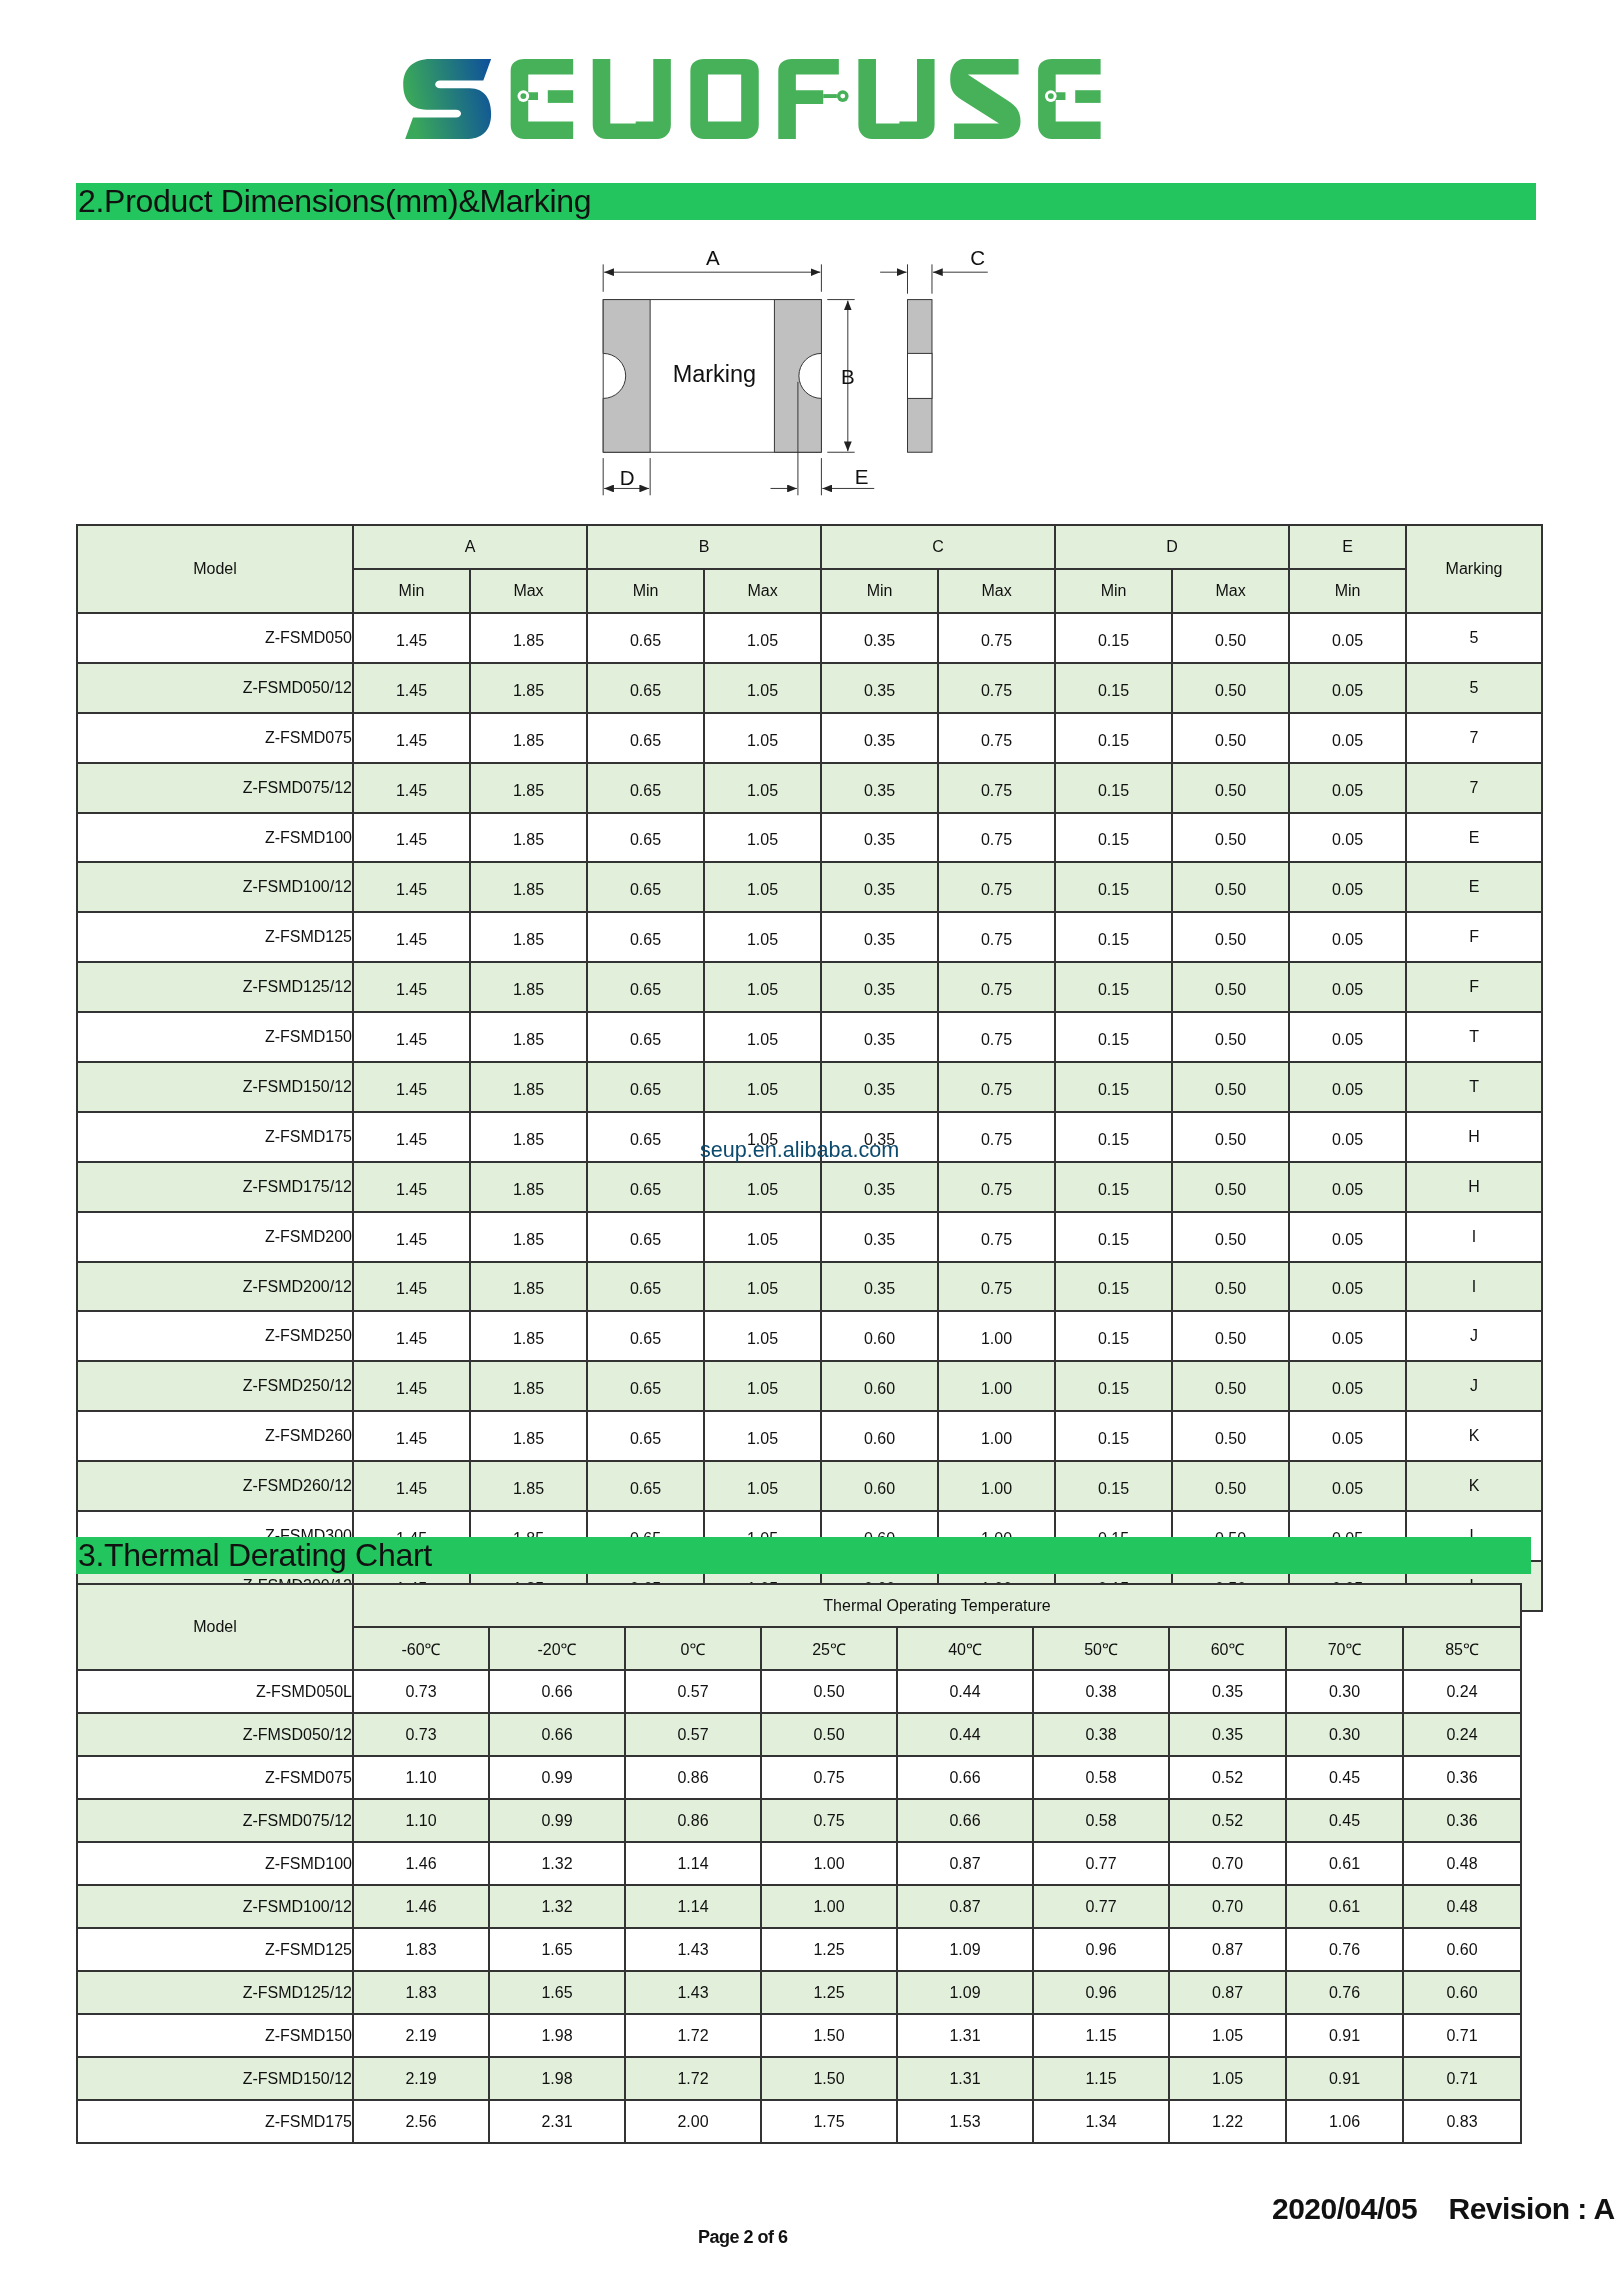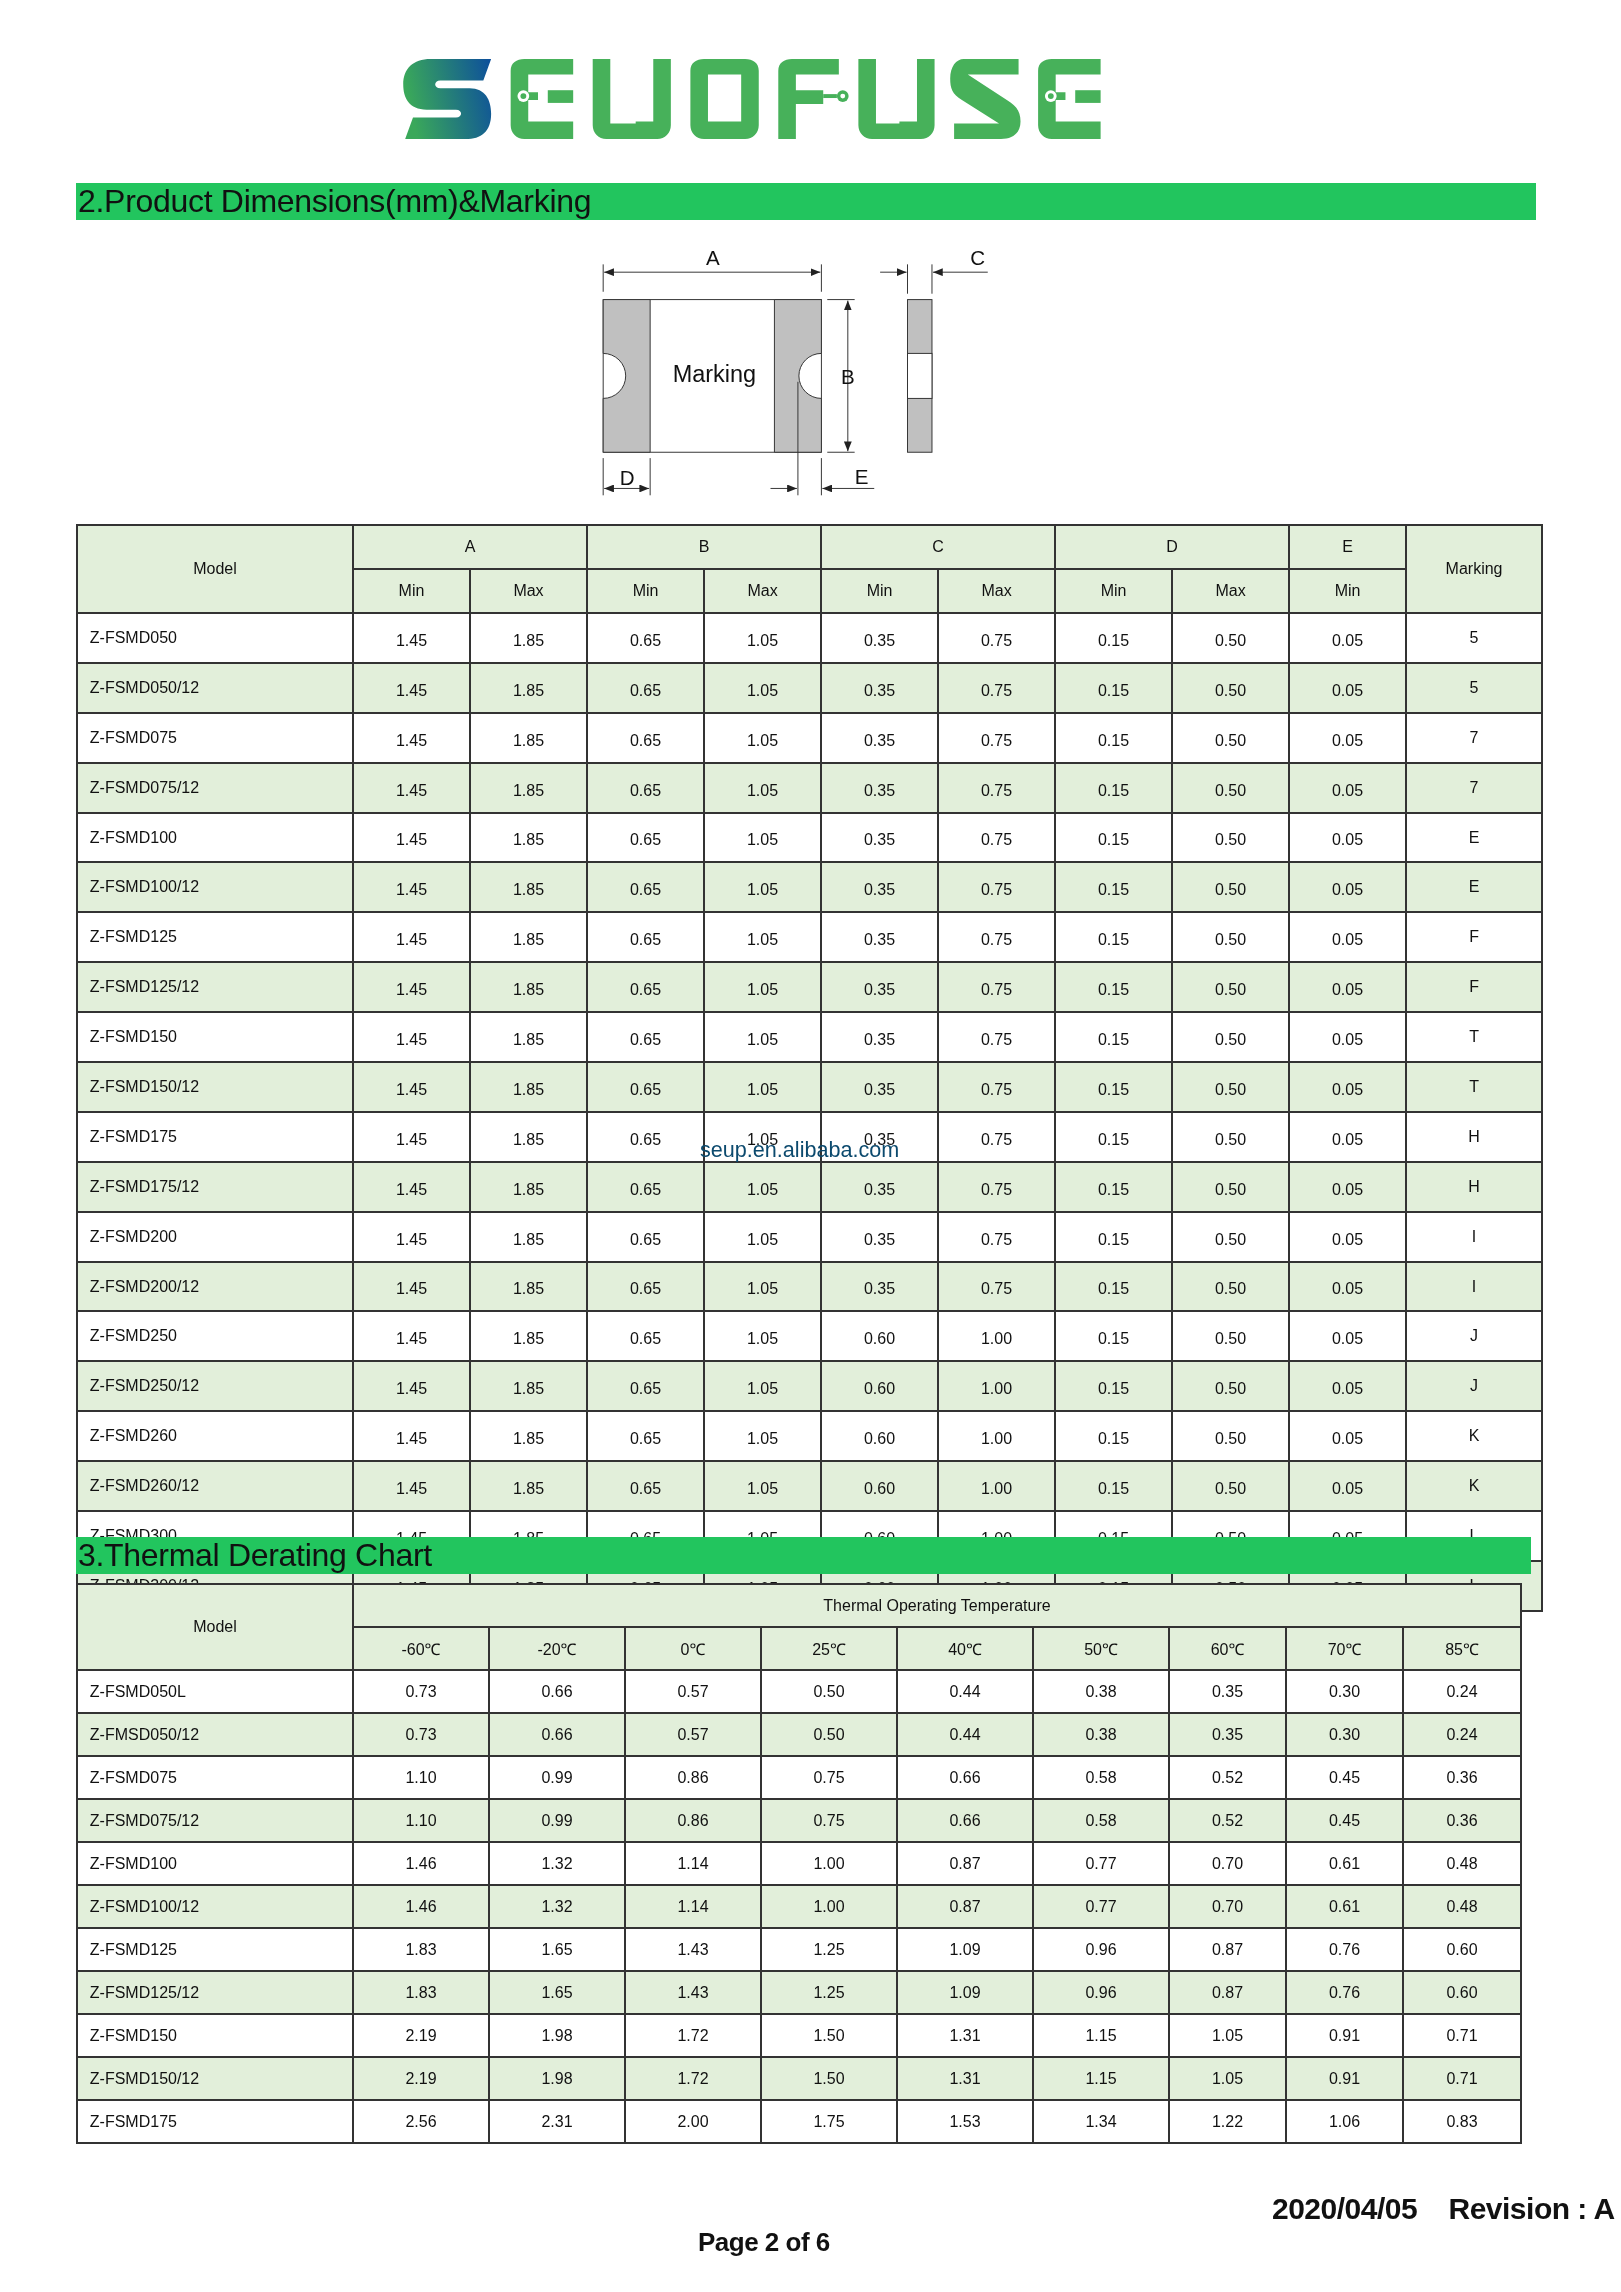--- a/index.html
+++ b/index.html
@@ -7,28 +7,28 @@
          font-family: "Liberation Sans", sans-serif; color: #111; }
   .logo { position: absolute; left: 400px; top: 57px; width: 823px; height: 84px; }
   .section-bar { position: absolute; left: 76px; height: 37px; background: #22c55e;
                  font-size: 32px; line-height: 37px; padding-left: 2px; white-space: nowrap;
                  letter-spacing: -0.3px; }
   .diagram { position: absolute; left: 588px; top: 235px; width: 412px; height: 274px; }
   table.grid { position: absolute; border-collapse: collapse; table-layout: fixed; font-size: 16px; }
   table.grid td { border: 2px solid #333; padding: 0; text-align: center; vertical-align: middle; overflow: hidden; white-space: nowrap; }
   table.grid tr.hdr td { background: #e2efda; }
   table.grid tr.alt td { background: #e2efda; }
-  table.grid td.model { text-align: left; padding-left: 11.8px; margin-left: 8px; }
+  table.grid td.model { text-align: right; padding-left: 11.8px; margin-left: 8px; }
   #dims { left: 76px; top: 524px; width: 1462px; }
   #dims td { height: 42px; }
   #dims tr.body-row td.num { padding-top: 5.9px; }
   #thermal { left: 76px; top: 1583px; width: 1445px; }
   #thermal td { height: 41px; }
   .footer-date { position: absolute; left: 1272px; top: 2192px; font-size: 30px; font-weight: bold; white-space: pre; letter-spacing: -0.5px; }
-  .footer-page { position: absolute; left: 698px; top: 2227px; font-size: 26px; font-weight: bold; letter-spacing: -0.5px; }
+  .footer-page { position: absolute; left: 698px; top: 2227px; font-size: 18px; font-weight: bold; letter-spacing: -0.5px; }
   .watermark { position: absolute; left: 700px; top: 1137px; font-size: 21.6px; color: #0c4a6e; }
 </style>
 </head>
 <body>
 
 <svg class="logo" viewBox="0 0 840 86">
   <defs>
     <linearGradient id="sgrad" x1="1" y1="0" x2="0" y2="0.2">
       <stop offset="0" stop-color="#0d4f9c"></stop>
       <stop offset="1" stop-color="#3aa85a"></stop>

